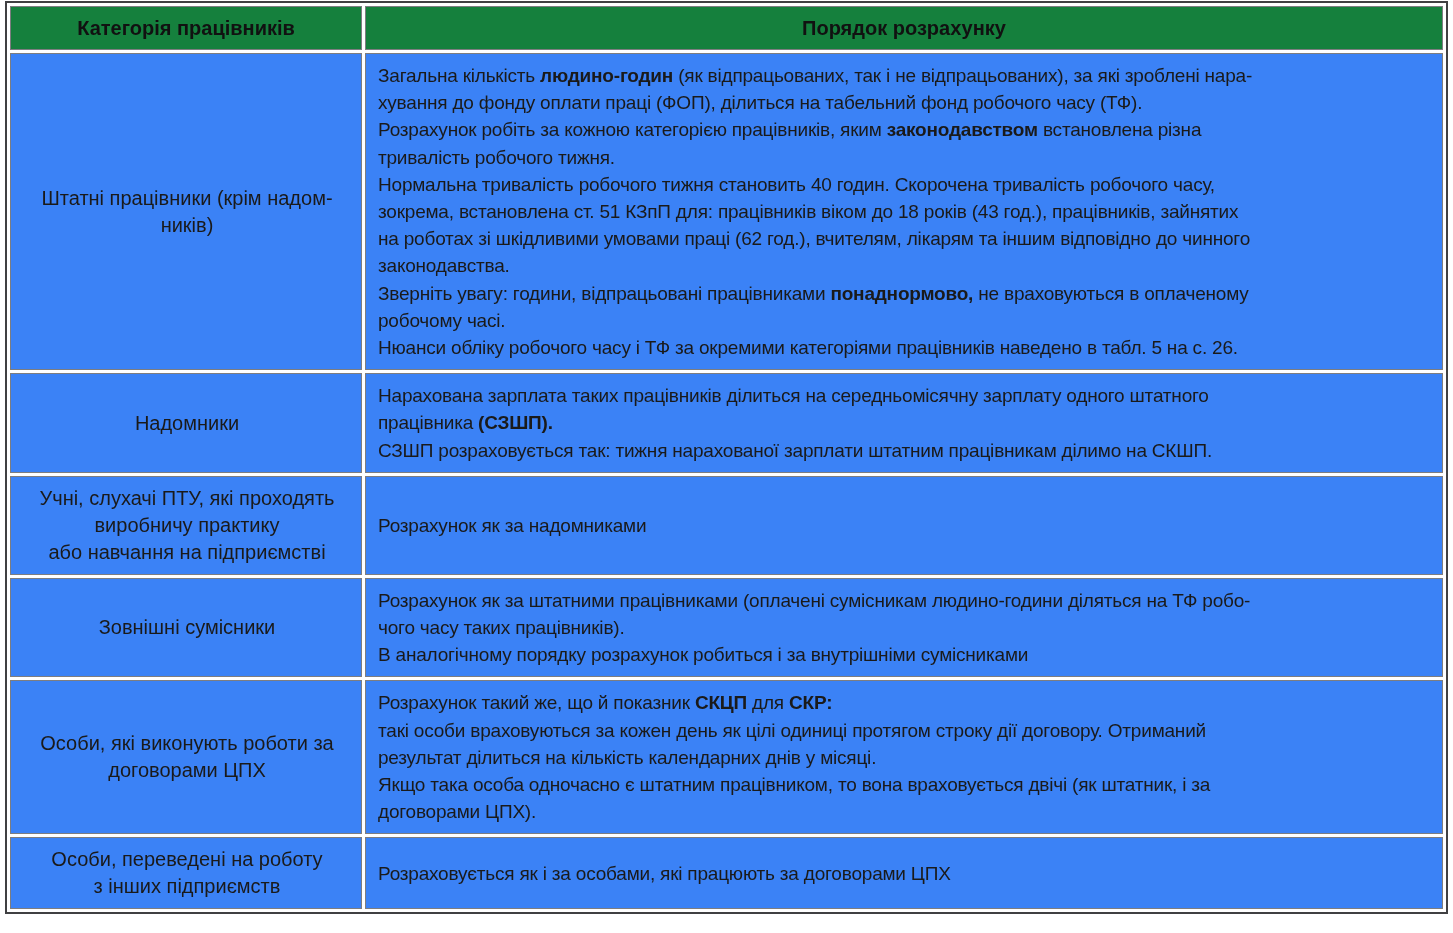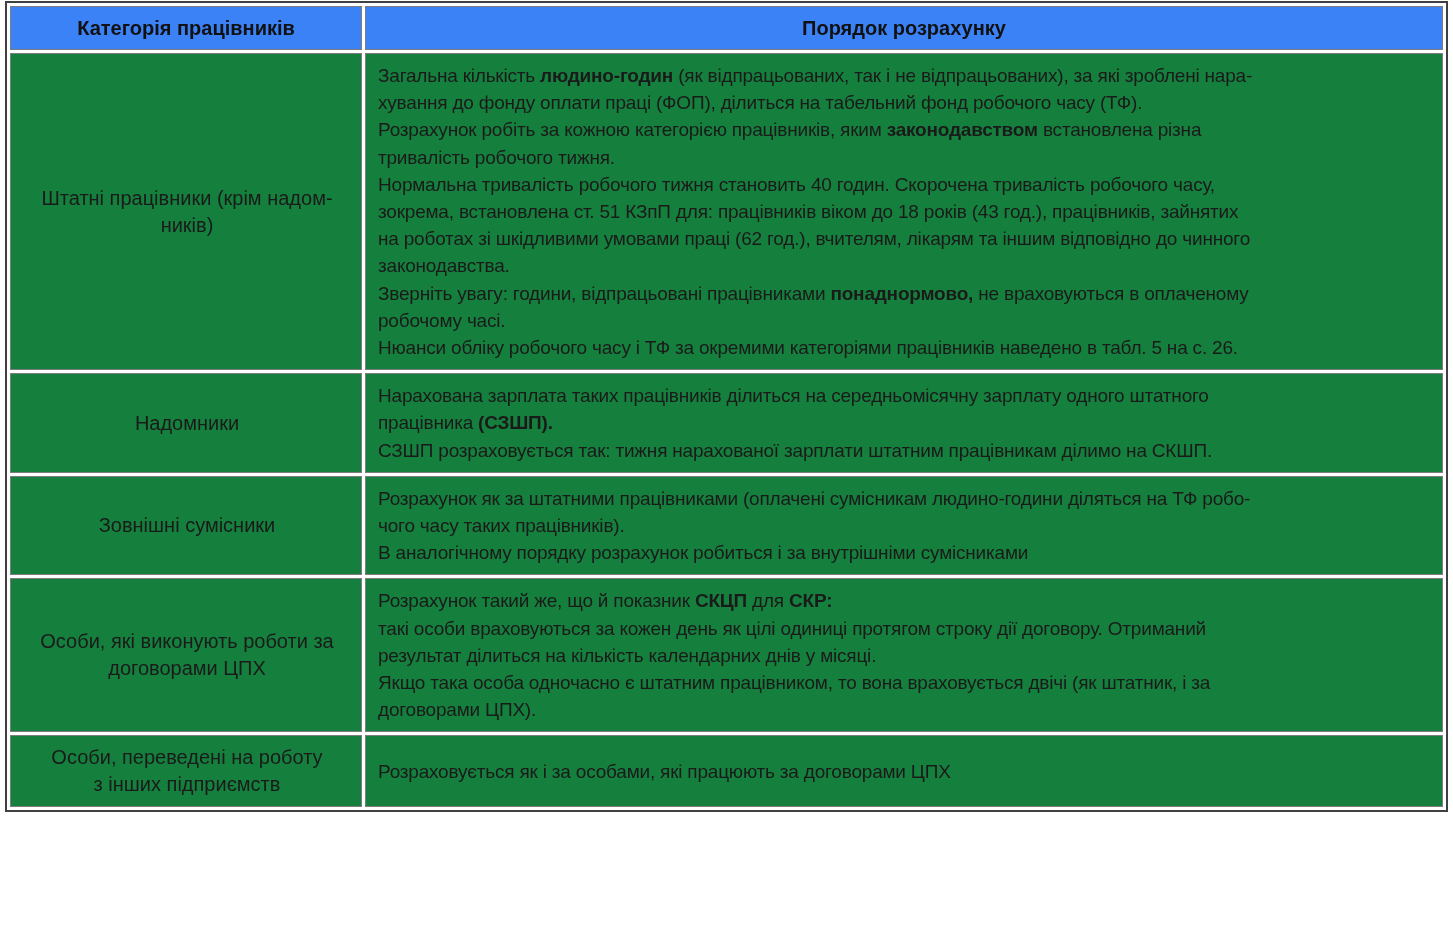--- a/index.html
+++ b/index.html
@@ -30,32 +30,32 @@
     border-spacing: 3px;
     border: 2px solid #404042;
     background: #ffffff;
     table-layout: fixed;
   }
   th, td {
     border: 1px solid #7d7d80;
     box-sizing: border-box;
   }
   th {
-    background: #3b82f6;
+    background: #15803d;
     font-weight: bold;
     font-size: 20px;
     color: #111;
     height: 44px;
     text-align: center;
     vertical-align: middle;
     padding: 4px 8px;
   }
   td {
     vertical-align: middle;
-    background: #15803d;
+    background: #3b82f6;
     margin-left: 18px;
   }
   td.cat {
     font-size: 20px;
     line-height: 27px;
     padding: 8px 8px 8px 10px;
     text-align: center;
   }
   td.proc {
     font-size: 19px;
@@ -107,20 +107,30 @@
             <div class="line"><span>Надомники</span></div>
           </td>
           <td class="proc">
             <div class="line"><span>Нарахована зарплата таких працівників ділиться на середньомісячну зарплату одного штатного</span></div>
             <div class="line"><span>працівника </span><span class="b">(СЗШП).</span></div>
             <div class="line"><span>СЗШП розраховується так: тижня нарахованої зарплати штатним працівникам ділимо на СКШП.</span></div>
           </td>
         </tr>
         <tr>
           <td class="cat">
+            <div class="line"><span>Учні, слухачі ПТУ, які проходять</span></div>
+            <div class="line"><span>виробничу практику</span></div>
+            <div class="line"><span>або навчання на підприємстві</span></div>
+          </td>
+          <td class="proc">
+            <div class="line"><span>Розрахунок як за надомниками</span></div>
+          </td>
+        </tr>
+        <tr>
+          <td class="cat">
             <div class="line"><span>Зовнішні сумісники</span></div>
           </td>
           <td class="proc">
             <div class="line"><span>Розрахунок як за штатними працівниками (оплачені сумісникам людино-години діляться на ТФ робо-</span></div>
             <div class="line"><span>чого часу таких працівників).</span></div>
             <div class="line"><span>В аналогічному порядку розрахунок робиться і за внутрішніми сумісниками</span></div>
           </td>
         </tr>
         <tr>
           <td class="cat">

